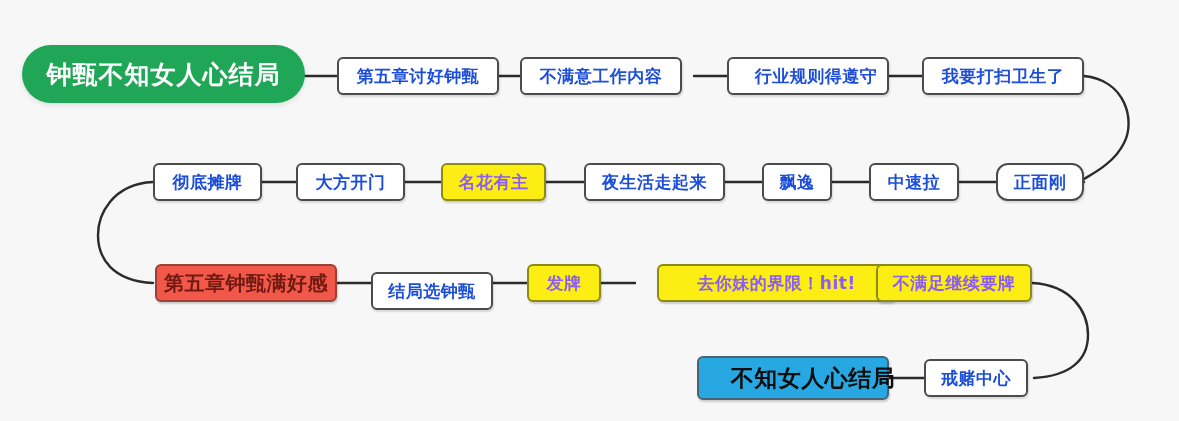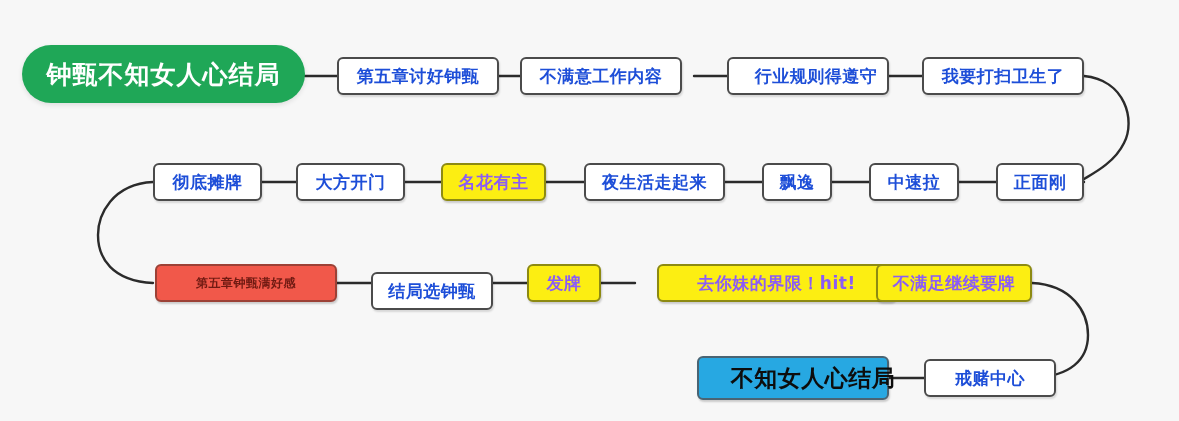--- a/index.html
+++ b/index.html
@@ -61,21 +61,21 @@
     font-weight: 700;
     font-size: 17px;
     box-shadow: 1px 2px 2px rgba(0,0,0,0.18);
   }
 
   .node.red {
     background: #f1584a;
     border: 2px solid #9c4136;
     color: #701a12;
     font-weight: 700;
-    font-size: 12px;
+    font-size: 20px;
     box-shadow: 1px 2px 2px rgba(0,0,0,0.18);
   }
 
   .node.blue {
     background: #27a8e2;
     border: 2px solid #4a6473;
     color: #0d0d0d;
     font-weight: 700;
     font-size: 23px;
     box-shadow: 1px 2px 2px rgba(0,0,0,0.18);
@@ -147,39 +147,39 @@
       </div>
       <div class="node plain" style="left: 584px; top: 163px; width: 141px; height: 38px;">
         <span>夜生活走起来</span>
       </div>
       <div class="node plain" style="left: 762px; top: 163px; width: 70px; height: 38px;">
         <span>飘逸</span>
       </div>
       <div class="node plain" style="left: 869px; top: 163px; width: 90px; height: 38px;">
         <span>中速拉</span>
       </div>
-      <div class="node plain" style="left: 996px; top: 163px; width: 88px; height: 38px;">
+      <div class="node plain" style="left: 996px; top: 163px; width: 88px; height: 38px; border-radius: 12px;">
         <span>正面刚</span>
       </div>
       <div class="node red" style="left: 155px; top: 264px; width: 182px; height: 38px;">
         <span>第五章钟甄满好感</span>
       </div>
       <div class="node plain" style="left: 371px; top: 272px; width: 122px; height: 38px;">
         <span>结局选钟甄</span>
       </div>
       <div class="node yellow" style="left: 527px; top: 264px; width: 74px; height: 38px;">
         <span>发牌</span>
       </div>
       <div class="node yellow" style="left: 635px; top: 264px; width: 239px; height: 38px; margin-left: 22px;">
         <span>去你妹的界限！hit!</span>
       </div>
       <div class="node yellow" style="left: 876px; top: 264px; width: 156px; height: 38px;">
         <span>不满足继续要牌</span>
       </div>
       <div class="node blue" style="left: 697px; top: 356px; width: 192px; height: 44px;">
         <span>不知女人心结局</span>
       </div>
-      <div class="node plain" style="left: 924px; top: 359px; width: 132px; height: 38px;">
+      <div class="node plain" style="left: 924px; top: 359px; width: 104px; height: 38px;">
         <span>戒赌中心</span>
       </div>
     </div>
 
 </div>
 
 </body></html>

